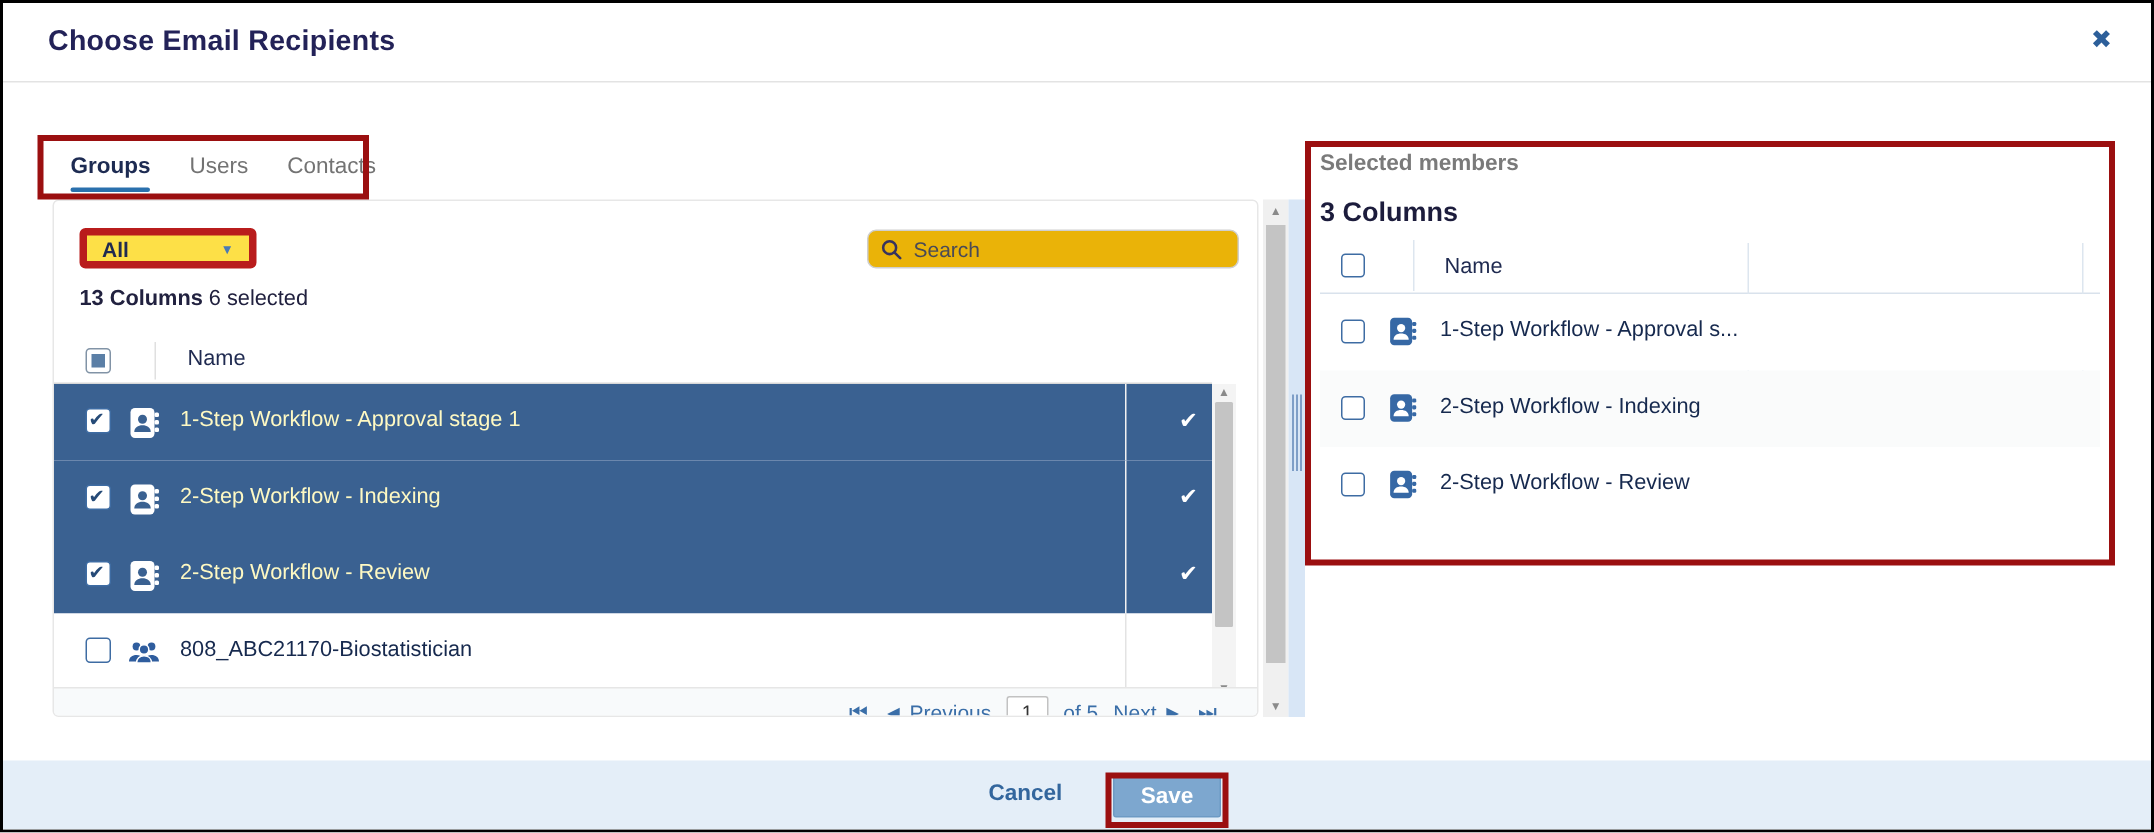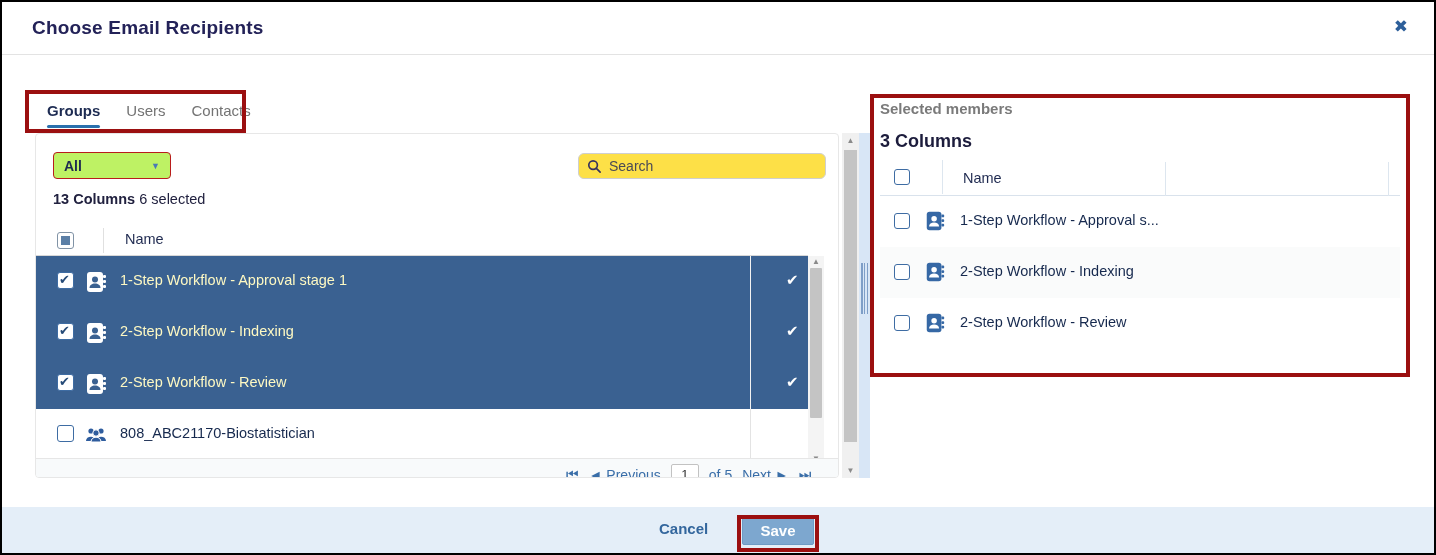--- a/index.html
+++ b/index.html
@@ -32,28 +32,28 @@
   }
   
   .annotation { position: absolute; border: 4px solid #9b0f10; pointer-events: none; z-index: 50; }
   
   .left-card {
     position: absolute; left: 33px; top: 131px; width: 804px; height: 345px;
     border: 1px solid #e7e7e7; border-radius: 4px; background: #fff; overflow: hidden;
   }
   .dropdown {
     position: absolute; left: 17px; top: 18px; width: 118px; height: 27px;
-    border: 1px solid #b91c1c; border-radius: 4px; background: #bef264;
+    border: 5px solid #b91c1c; border-radius: 4px; background: #fde047;
     display: flex; align-items: center; padding: 0 10px; cursor: pointer;
   }
   .dropdown .dd-label { font-size: 14px; font-weight: bold; color: #1f2a50; flex: 1; }
   .dropdown .dd-caret { font-size: 9px; color: #4a7ab5; }
   .searchbox {
     position: absolute; left: 542px; top: 19px; width: 248px; height: 26px;
-    border: 1px solid #cfcfcf; border-radius: 6px; background: #fde047;
+    border: 1px solid #cfcfcf; border-radius: 6px; background: #eab308;
     display: flex; align-items: center; padding: 0 8px; gap: 7px;
   }
   .searchbox input {
     border: none; outline: none; font-size: 14px; color: #333; width: 100%;
     font-family: "Liberation Sans", sans-serif; background: transparent;
   }
   .searchbox input::placeholder { color: #4a4a56; opacity: 1; }
   .summary { position: absolute; left: 17px; top: 57px; font-size: 14.5px; color: #21213f; }
   .summary b { font-weight: bold; }
   

